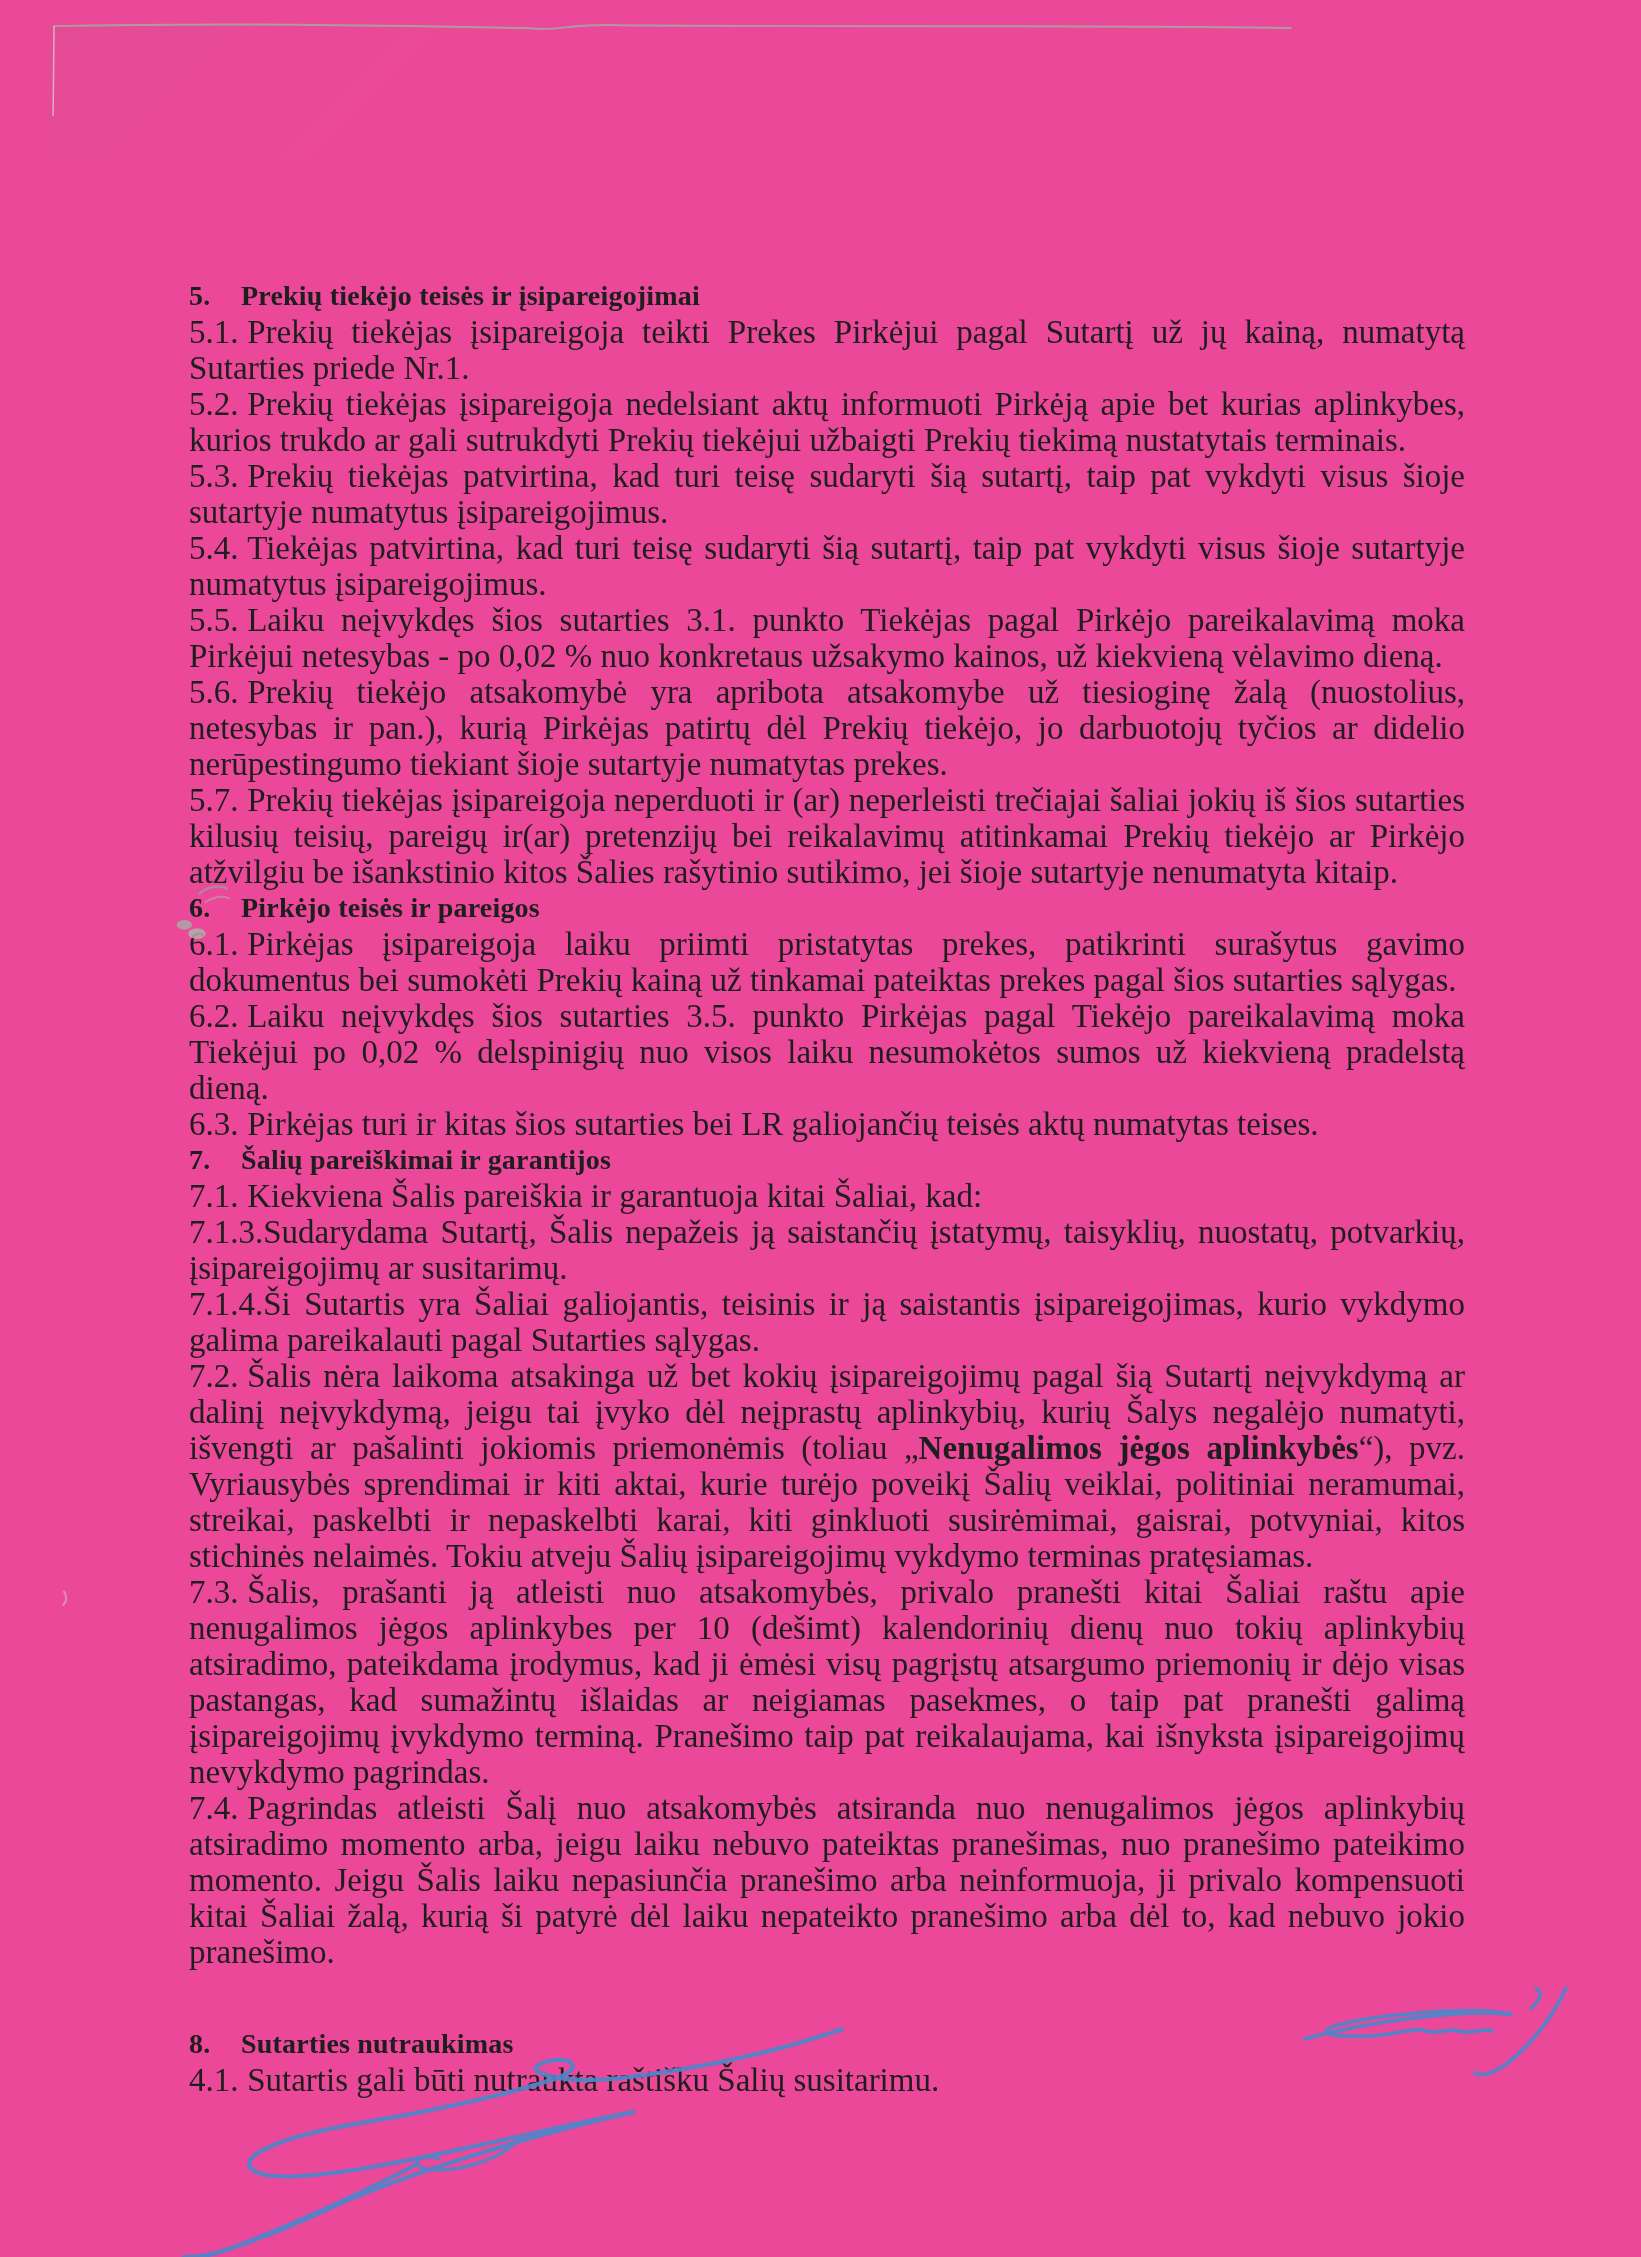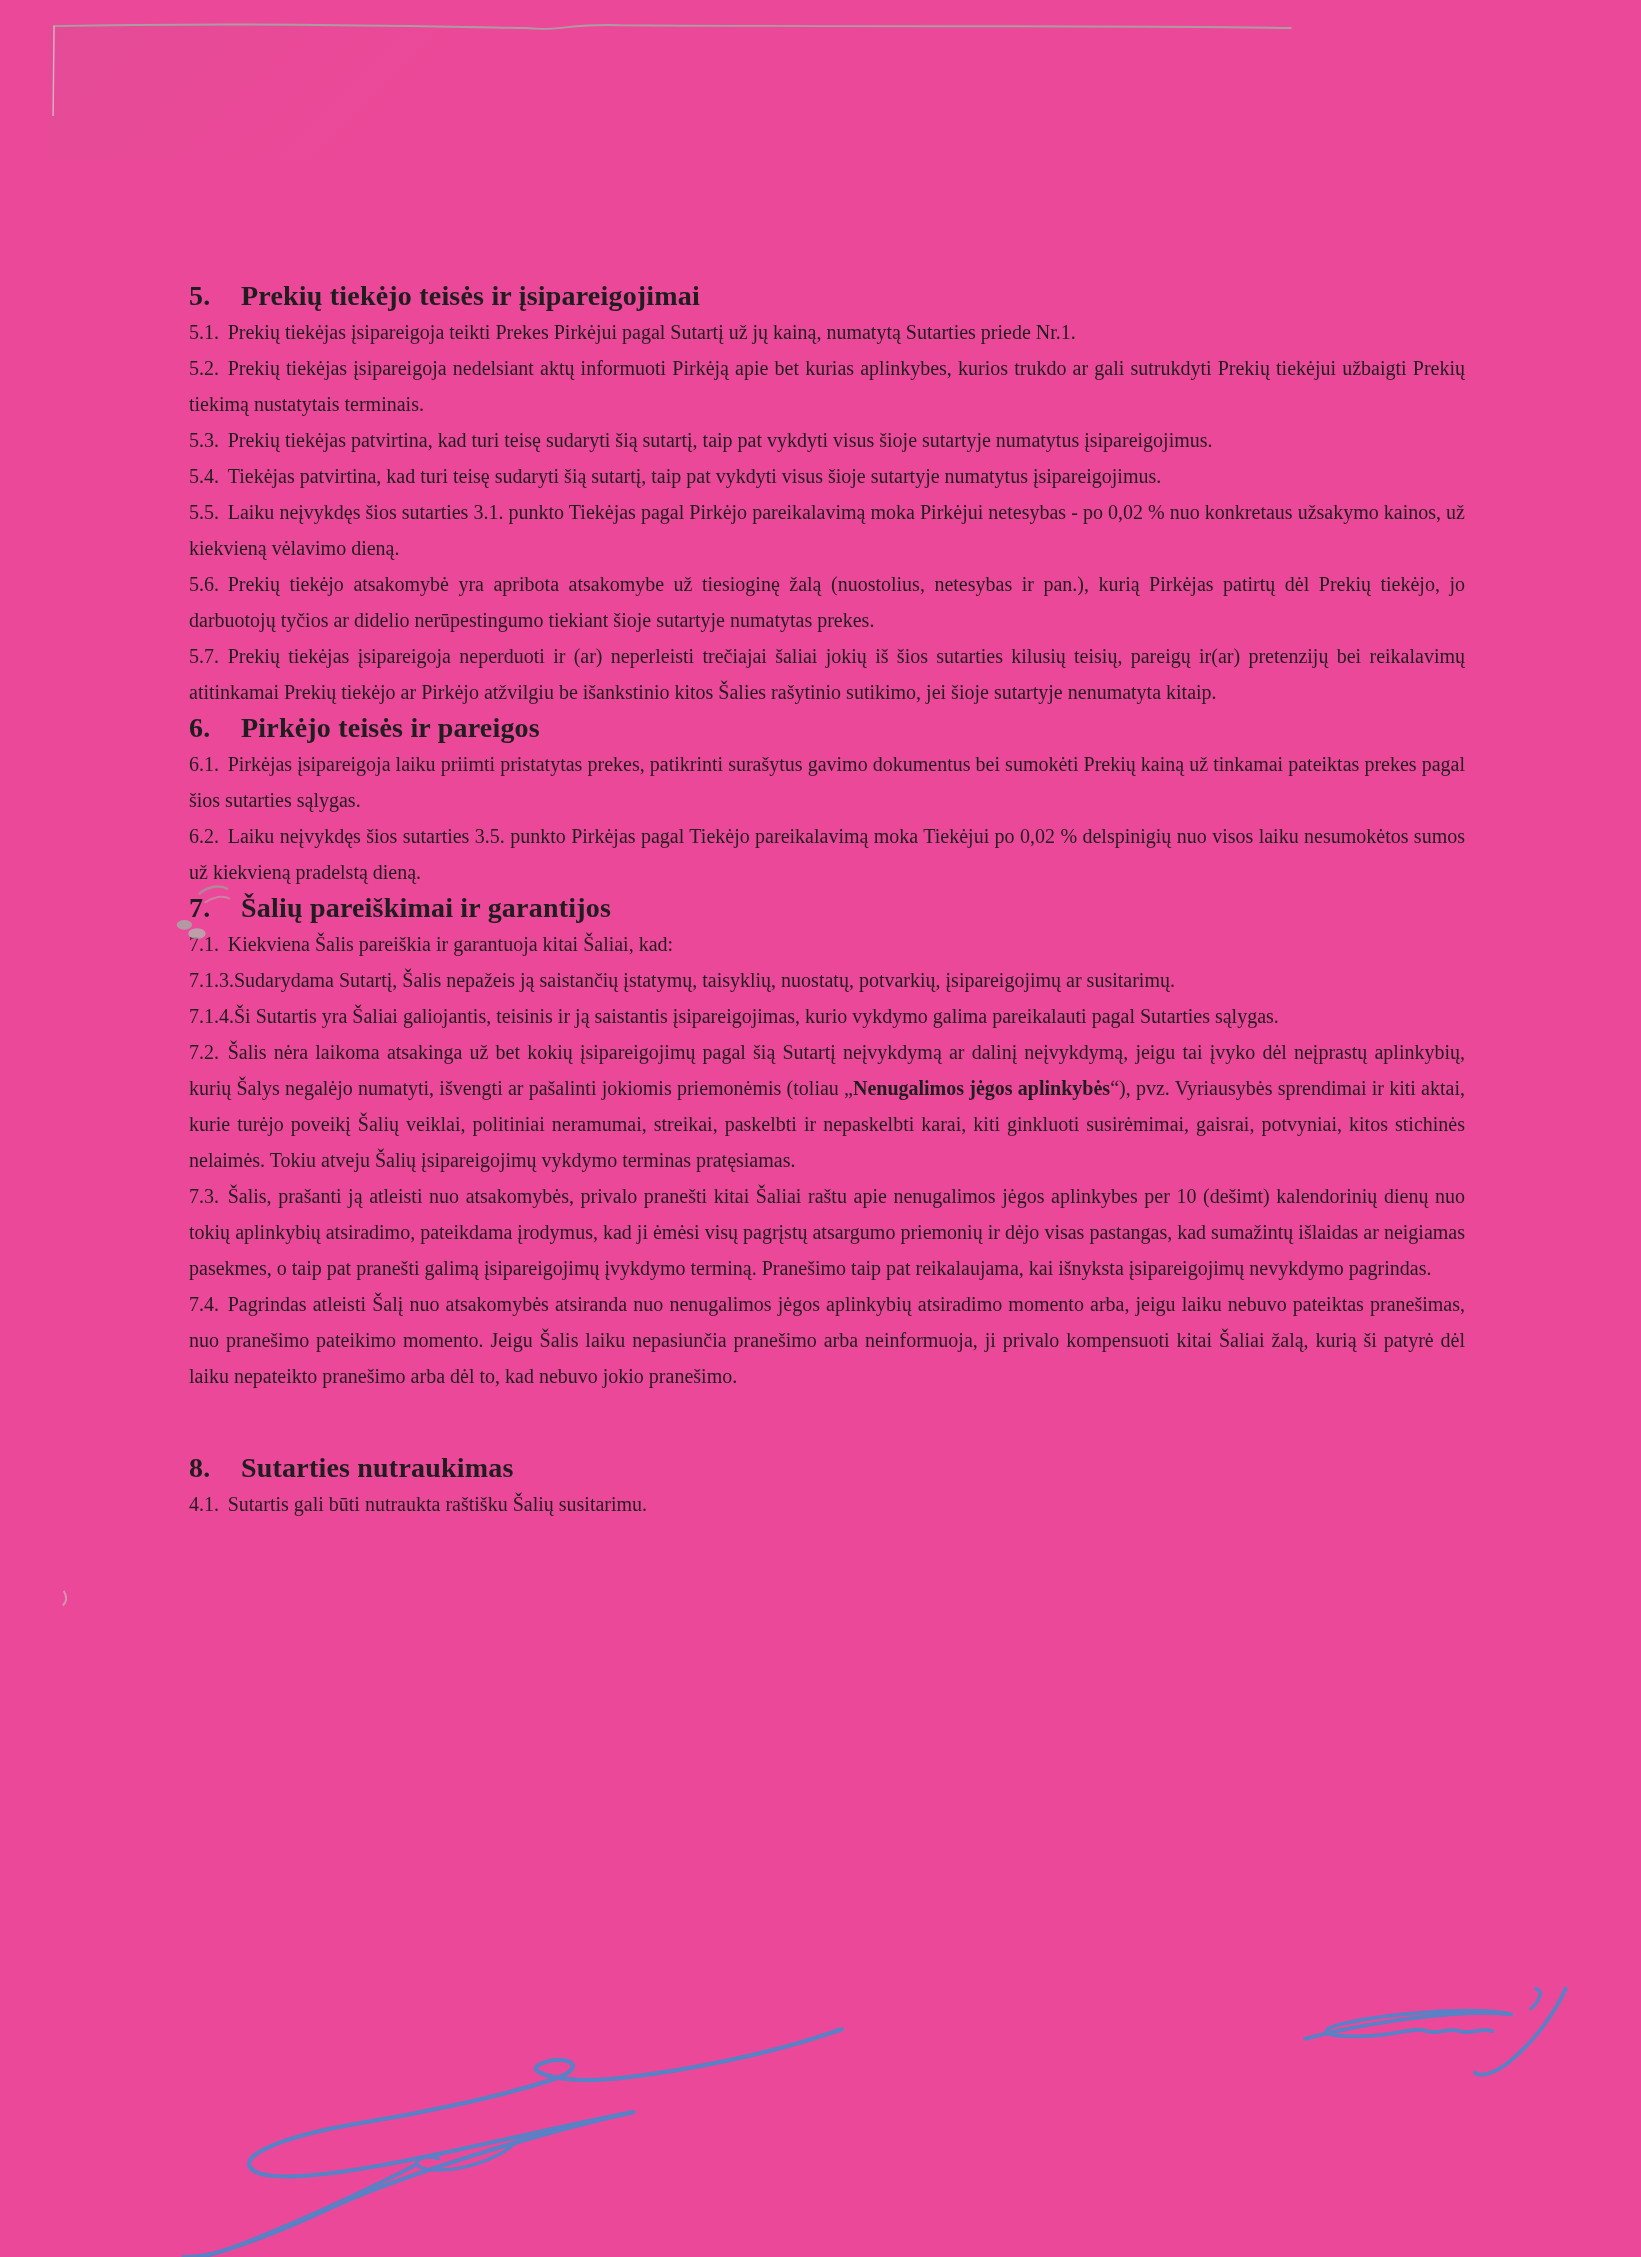--- a/index.html
+++ b/index.html
@@ -25,21 +25,21 @@
   .content{
     position:absolute;left:189px;top:278px;width:1276px;
   }
   h2,p{margin:0;padding:0;}
   .sec{
     font-size:28px;font-weight:bold;line-height:36px;
     letter-spacing:0.2px;
   }
   .sec-num{display:inline-block;width:52px;}
   .para{
-    font-size:20px;line-height:36px;
+    font-size:33px;line-height:36px;
     text-align:justify;
   }
   .num{margin-right:8.7px;}
   .num.tight{margin-right:0;}
   .sec8{margin-top:56px;}
 </style>
 </head>
 <body>
 
 <div class="page">
@@ -55,20 +55,21 @@
     <p class="para"><span class="num">5.3.</span><span>Prekių tiekėjas patvirtina, kad turi teisę sudaryti šią sutartį, taip pat vykdyti visus šioje sutartyje numatytus įsipareigojimus.</span></p>
     <p class="para"><span class="num">5.4.</span><span>Tiekėjas patvirtina, kad turi teisę sudaryti šią sutartį, taip pat vykdyti visus šioje sutartyje numatytus įsipareigojimus.</span></p>
     <p class="para"><span class="num">5.5.</span><span>Laiku neįvykdęs šios sutarties 3.1. punkto Tiekėjas pagal Pirkėjo pareikalavimą moka Pirkėjui netesybas - po 0,02 % nuo konkretaus užsakymo kainos, už kiekvieną vėlavimo dieną.</span></p>
     <p class="para"><span class="num">5.6.</span><span>Prekių tiekėjo atsakomybė yra apribota atsakomybe už tiesioginę žalą (nuostolius, netesybas ir pan.), kurią Pirkėjas patirtų dėl Prekių tiekėjo, jo darbuotojų tyčios ar didelio nerūpestingumo tiekiant šioje sutartyje numatytas prekes.</span></p>
     <p class="para"><span class="num">5.7.</span><span>Prekių tiekėjas įsipareigoja neperduoti ir (ar) neperleisti trečiajai šaliai jokių iš šios sutarties kilusių teisių, pareigų ir(ar) pretenzijų bei reikalavimų atitinkamai Prekių tiekėjo ar Pirkėjo atžvilgiu be išankstinio kitos Šalies rašytinio sutikimo, jei šioje sutartyje nenumatyta kitaip.</span></p>
 
     <h2 class="sec"><span class="sec-num">6.</span><span>Pirkėjo teisės ir pareigos</span></h2>
 
     <p class="para"><span class="num">6.1.</span><span>Pirkėjas įsipareigoja laiku priimti pristatytas prekes, patikrinti surašytus gavimo dokumentus bei sumokėti Prekių kainą už tinkamai pateiktas prekes pagal šios sutarties sąlygas.</span></p>
     <p class="para"><span class="num">6.2.</span><span>Laiku neįvykdęs šios sutarties 3.5. punkto Pirkėjas pagal Tiekėjo pareikalavimą moka Tiekėjui po 0,02 % delspinigių nuo visos laiku nesumokėtos sumos už kiekvieną pradelstą dieną.</span></p>
+    <p class="para"><span class="num">6.3.</span><span>Pirkėjas turi ir kitas šios sutarties bei LR galiojančių teisės aktų numatytas teises.</span></p>
 
     <h2 class="sec"><span class="sec-num">7.</span><span>Šalių pareiškimai ir garantijos</span></h2>
 
     <p class="para"><span class="num">7.1.</span><span>Kiekviena Šalis pareiškia ir garantuoja kitai Šaliai, kad:</span></p>
     <p class="para"><span class="num tight">7.1.3.</span><span>Sudarydama Sutartį, Šalis nepažeis ją saistančių įstatymų, taisyklių, nuostatų, potvarkių, įsipareigojimų ar susitarimų.</span></p>
     <p class="para"><span class="num tight">7.1.4.</span><span>Ši Sutartis yra Šaliai galiojantis, teisinis ir ją saistantis įsipareigojimas, kurio vykdymo galima pareikalauti pagal Sutarties sąlygas.</span></p>
     <p class="para"><span class="num">7.2.</span><span>Šalis nėra laikoma atsakinga už bet kokių įsipareigojimų pagal šią Sutartį neįvykdymą ar dalinį neįvykdymą, jeigu tai įvyko dėl neįprastų aplinkybių, kurių Šalys negalėjo numatyti, išvengti ar pašalinti jokiomis priemonėmis (toliau „</span><b>Nenugalimos jėgos aplinkybės</b><span>“), pvz. Vyriausybės sprendimai ir kiti aktai, kurie turėjo poveikį Šalių veiklai, politiniai neramumai, streikai, paskelbti ir nepaskelbti karai, kiti ginkluoti susirėmimai, gaisrai, potvyniai, kitos stichinės nelaimės. Tokiu atveju Šalių įsipareigojimų vykdymo terminas pratęsiamas.</span></p>
     <p class="para"><span class="num">7.3.</span><span>Šalis, prašanti ją atleisti nuo atsakomybės, privalo pranešti kitai Šaliai raštu apie nenugalimos jėgos aplinkybes per 10 (dešimt) kalendorinių dienų nuo tokių aplinkybių atsiradimo, pateikdama įrodymus, kad ji ėmėsi visų pagrįstų atsargumo priemonių ir dėjo visas pastangas, kad sumažintų išlaidas ar neigiamas pasekmes, o taip pat pranešti galimą įsipareigojimų įvykdymo terminą. Pranešimo taip pat reikalaujama, kai išnyksta įsipareigojimų nevykdymo pagrindas.</span></p>
     <p class="para"><span class="num">7.4.</span><span>Pagrindas atleisti Šalį nuo atsakomybės atsiranda nuo nenugalimos jėgos aplinkybių atsiradimo momento arba, jeigu laiku nebuvo pateiktas pranešimas, nuo pranešimo pateikimo momento. Jeigu Šalis laiku nepasiunčia pranešimo arba neinformuoja, ji privalo kompensuoti kitai Šaliai žalą, kurią ši patyrė dėl laiku nepateikto pranešimo arba dėl to, kad nebuvo jokio pranešimo.</span></p>
 

